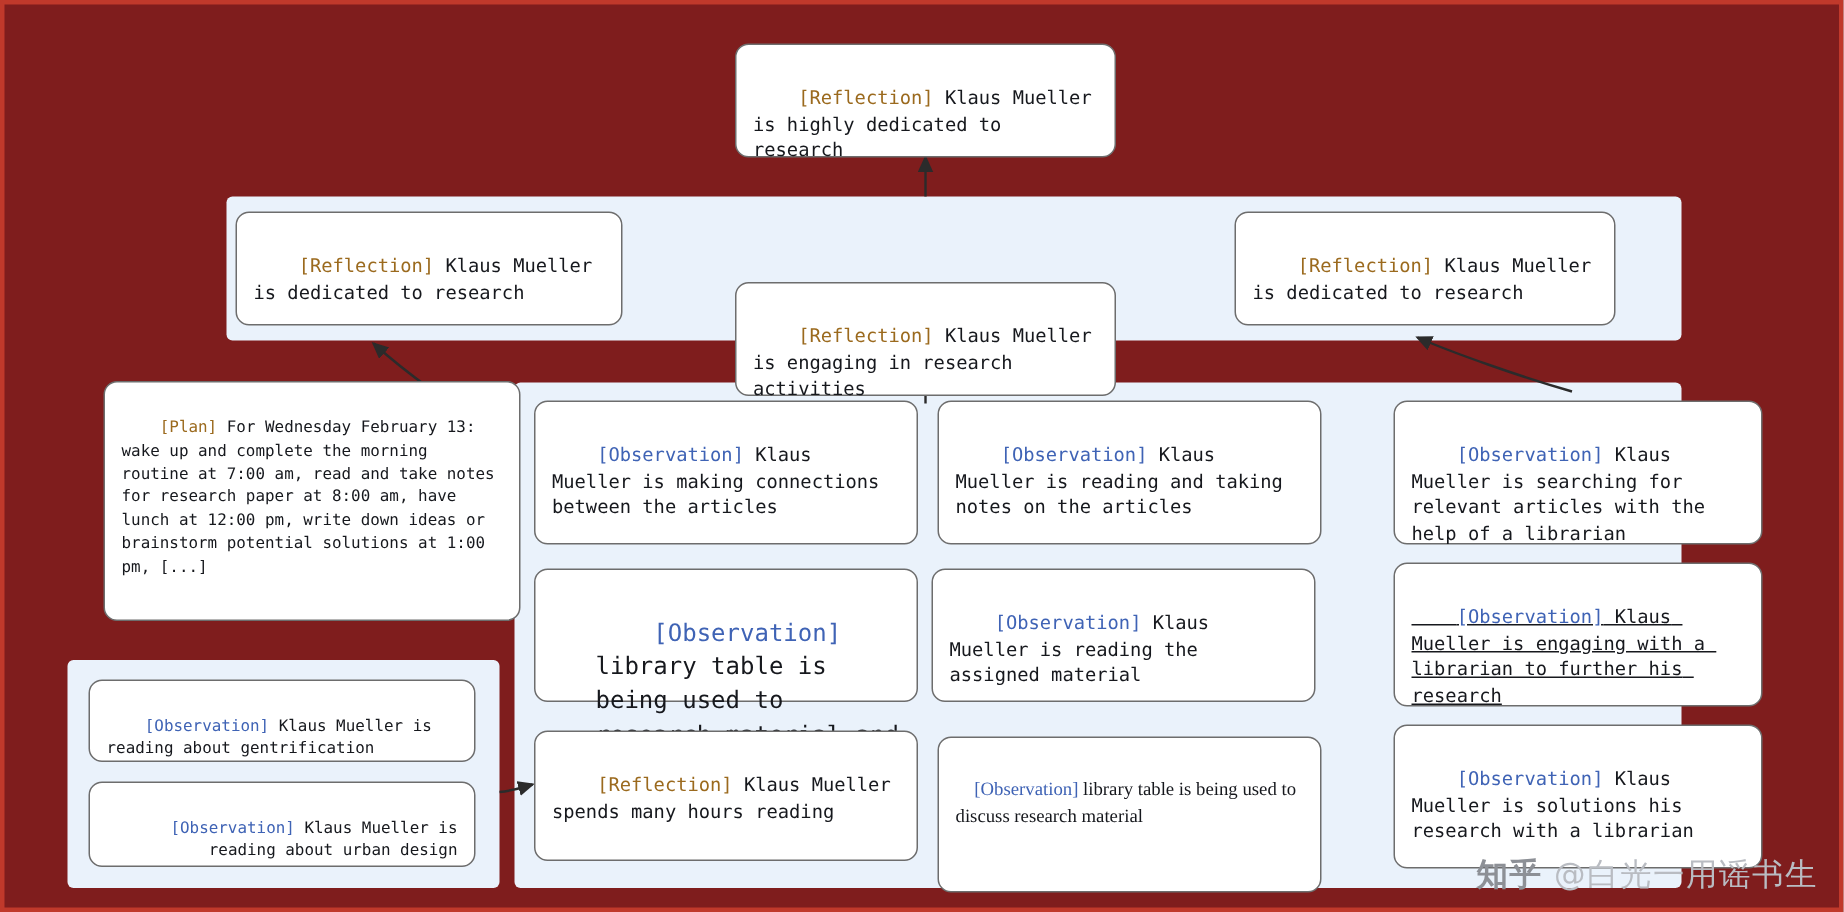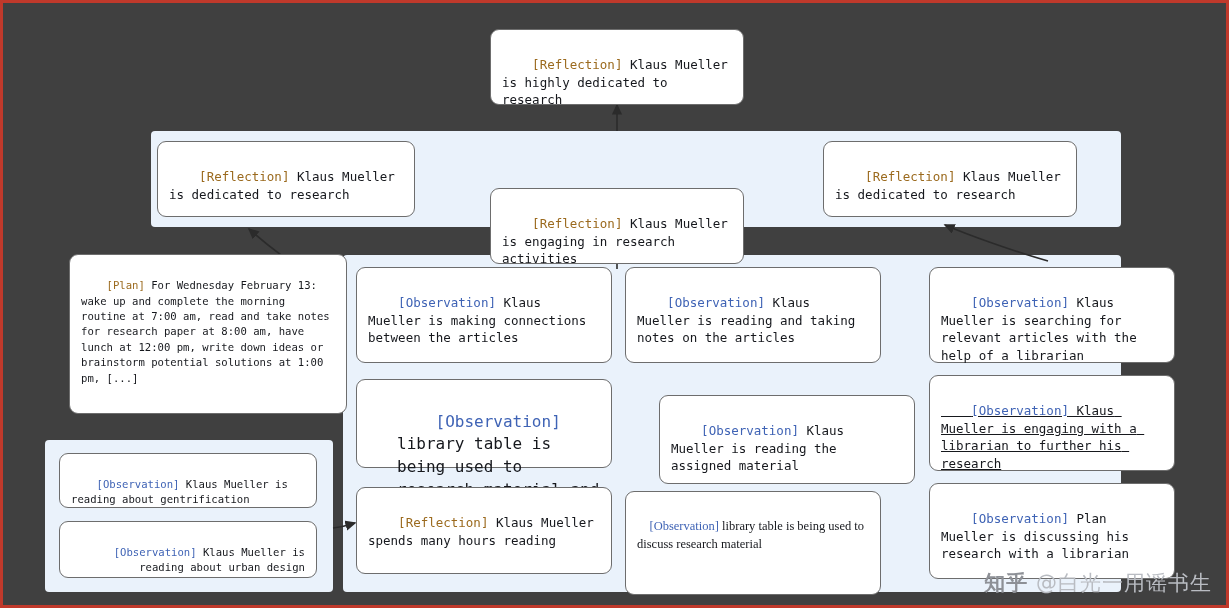--- a/index.html
+++ b/index.html
@@ -7,21 +7,21 @@
     padding: 0;
     background: #ffffff;
   }
   body {
     font-family: "DejaVu Sans Mono", monospace;
   }
   #canvas {
     position: relative;
     width: 1229px;
     height: 608px;
-    background: #404040;
+    background: #7f1d1d;
     border: 3px solid #c0392b;
     box-sizing: border-box;
     overflow: hidden;
   }
   .band {
     position: absolute;
     background: #eaf2fb;
     border-radius: 4px;
   }
   .node {
@@ -122,38 +122,38 @@
   </div>
 
   <div class="node" style="left:353px; top:484px; width:256px; height:87px; font-size:12.5px;">
     <span class="tag-reflection">[Reflection]</span><span> Klaus Mueller spends many hours reading</span>
   </div>
 
   <div class="node" style="left:622px; top:264px; width:256px; height:96px; font-size:12.5px;">
     <span class="tag-observation">[Observation]</span><span> Klaus Mueller is reading and taking notes on the articles</span>
   </div>
 
-  <div class="node" style="left:656px; top:376px; width:256px; height:89px; font-size:12.5px;margin-top:16px;">
+  <div class="node" style="left:618px; top:376px; width:256px; height:89px; font-size:12.5px;">
     <span class="tag-observation">[Observation]</span><span> Klaus Mueller is reading the assigned material</span>
   </div>
 
   <div class="node" style="left:622px; top:488px; width:256px; height:104px; font-size:12.5px;font-family:Liberation Serif, serif;">
     <span class="tag-observation">[Observation]</span><span> library table is being used to discuss research material</span>
   </div>
 
   <div class="node" style="left:926px; top:264px; width:246px; height:96px; font-size:12.5px;">
     <span class="tag-observation">[Observation]</span><span> Klaus Mueller is searching for relevant articles with the help of a librarian</span>
   </div>
 
   <div class="node" style="left:926px; top:372px; width:246px; height:96px; font-size:12.5px;text-decoration:underline;">
     <span class="tag-observation">[Observation]</span><span> Klaus Mueller is engaging with a librarian to further his research</span>
   </div>
 
   <div class="node" style="left:926px; top:480px; width:246px; height:96px; font-size:12.5px;">
-    <span class="tag-observation">[Observation]</span><span> Plan Mueller is discussing his research with a librarian</span>
+    <span class="tag-observation">[Observation]</span><span> Klaus Mueller is solutions his research with a librarian</span>
   </div>
 
   <div class="watermark">
     <span class="wm-logo">知乎</span>
     <span>@白光一用谣书生</span>
   </div>
 
 </div>
 
 </body></html>

